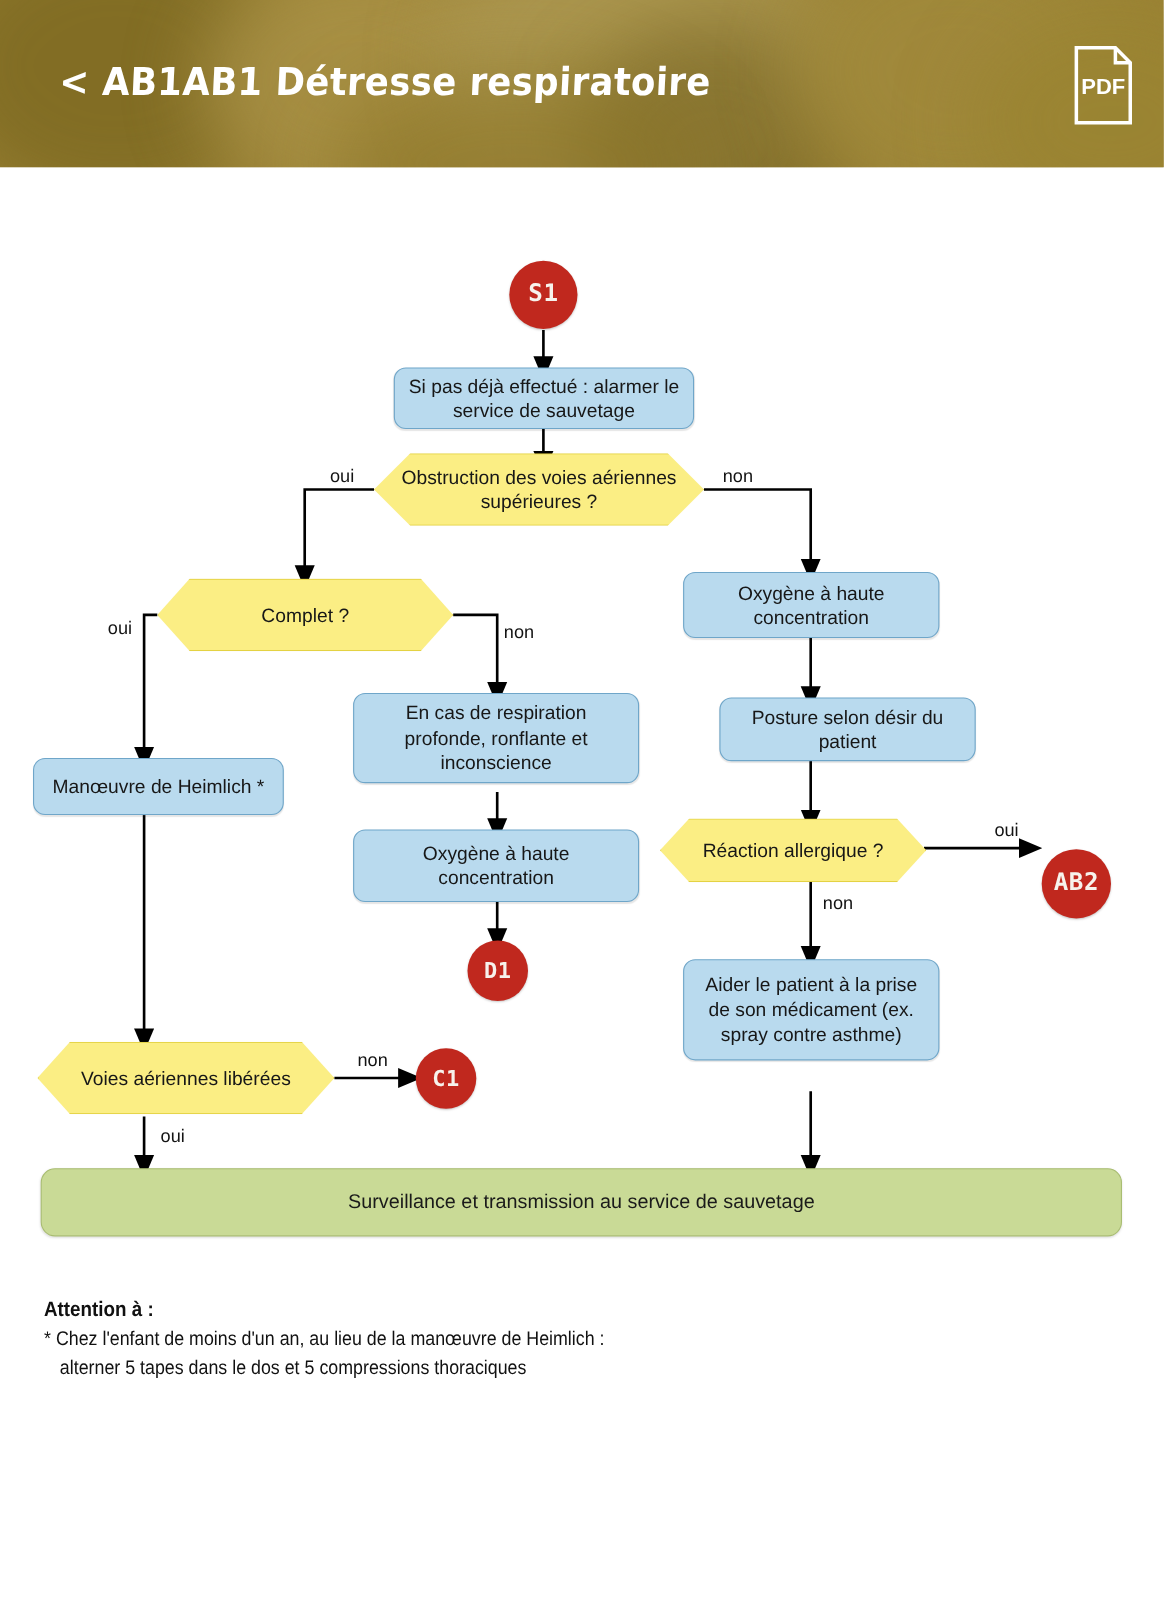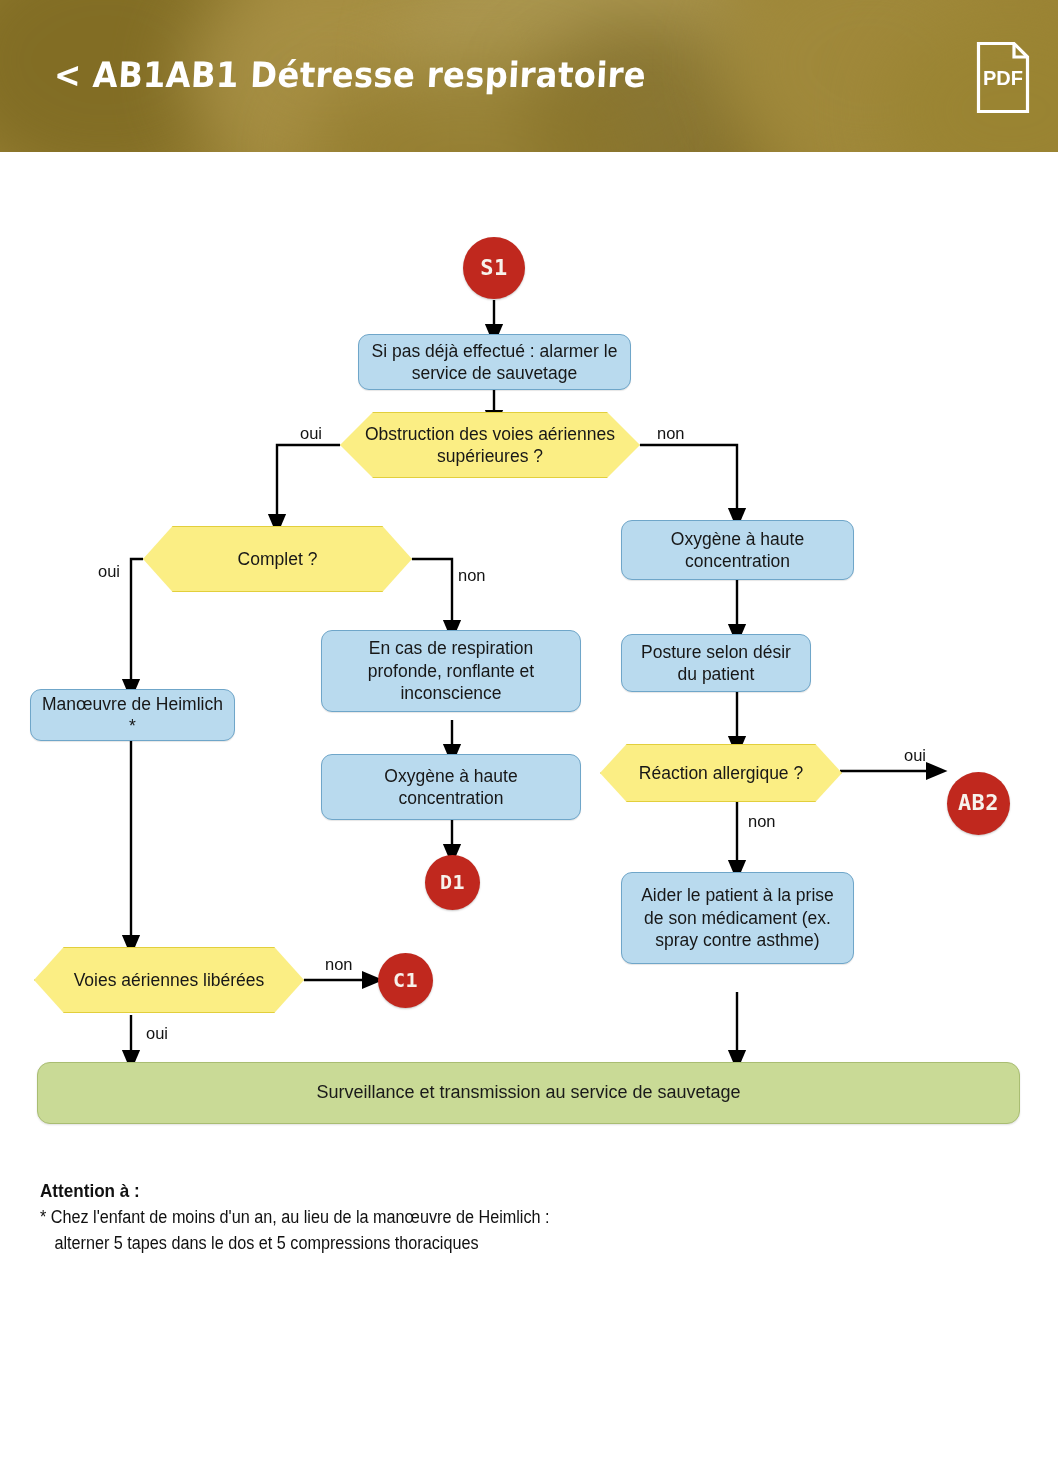--- a/index.html
+++ b/index.html
@@ -243,21 +243,21 @@
   </div>
   <div class="elabel" style="left:300px; top:272px;">oui</div>
   <div class="elabel" style="left:657px; top:272px;">non</div>
 
   <div class="node hex" style="left:143px; top:374px; width:269px; height:66px;">
     <span>Complet ?</span>
   </div>
   <div class="elabel" style="left:98px; top:410px;">oui</div>
   <div class="elabel" style="left:458px; top:414px;">non</div>
 
-  <div class="node box" style="left:30px; top:537px; width:205px; height:52px;">
+  <div class="node box" style="left:30px; top:537px; width:228px; height:52px;">
     <span>Manœuvre de Heimlich *</span>
   </div>
 
   <div class="node box" style="left:321px; top:478px; width:260px; height:82px;">
     <span>En cas de respiration profonde, ronflante et inconscience</span>
   </div>
 
   <div class="node box" style="left:321px; top:602px; width:260px; height:66px;">
     <span>Oxygène à haute concentration</span>
   </div>
@@ -273,21 +273,21 @@
   <div class="elabel" style="left:146px; top:872px;">oui</div>
 
   <div class="node circle" style="left:378px; top:801px; width:55px; height:55px; font-size:20px;">
     <span>C1</span>
   </div>
 
   <div class="node box" style="left:621px; top:368px; width:233px; height:60px;">
     <span>Oxygène à haute concentration</span>
   </div>
 
-  <div class="node box" style="left:621px; top:482px; width:190px; height:58px;">
+  <div class="node box" style="left:654px; top:482px; width:233px; height:58px;">
     <span>Posture selon désir du patient</span>
   </div>
 
   <div class="node hex" style="left:600px; top:592px; width:242px; height:58px;">
     <span>Réaction allergique ?</span>
   </div>
   <div class="elabel" style="left:904px; top:594px;">oui</div>
   <div class="elabel" style="left:748px; top:660px;">non</div>
 
   <div class="node circle" style="left:947px; top:620px; width:63px; height:63px; font-size:22px;">

